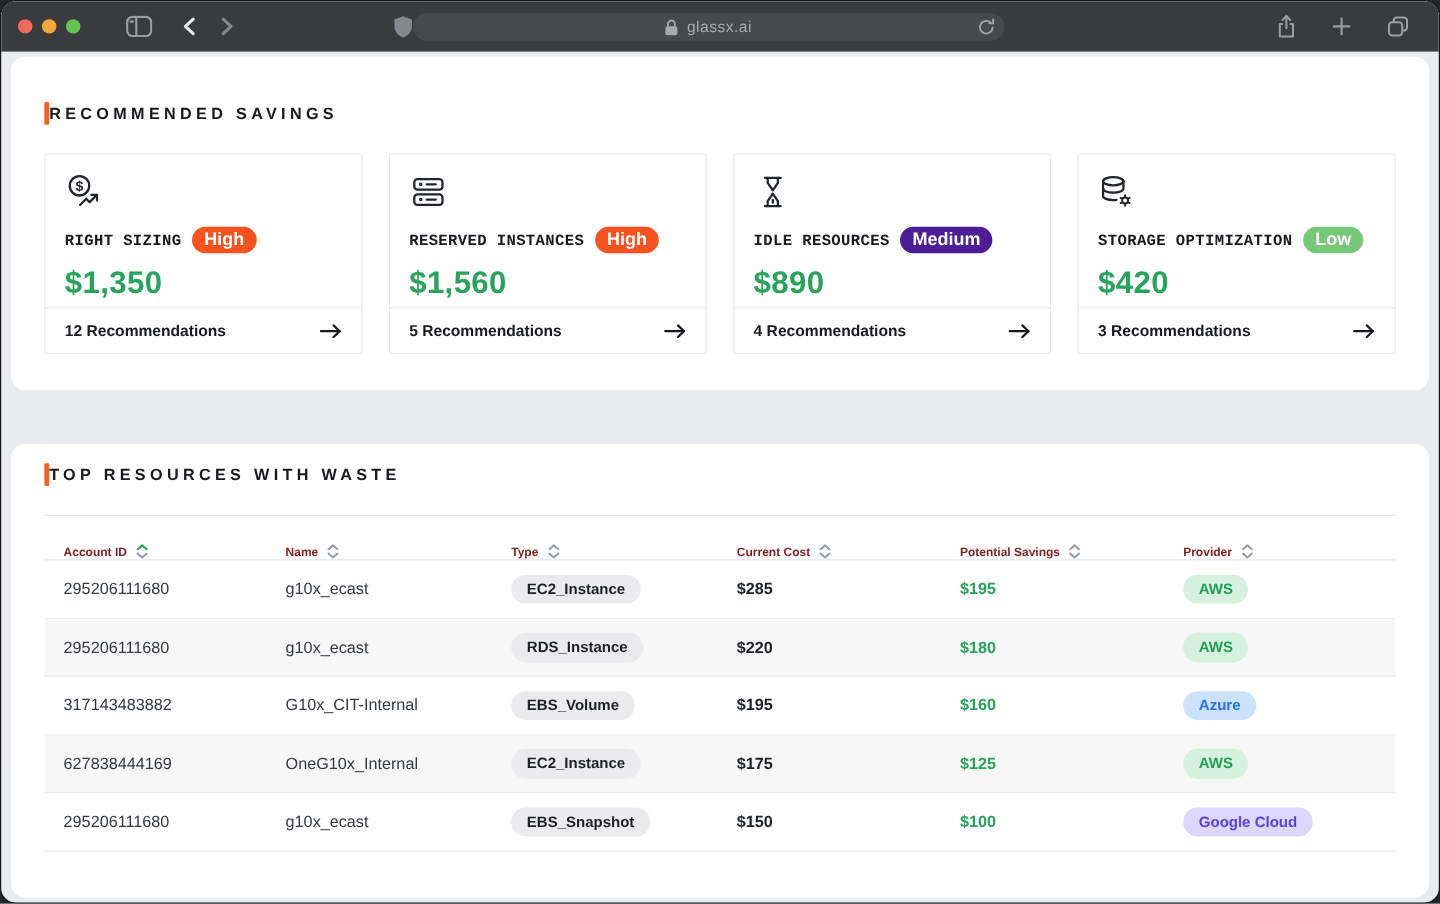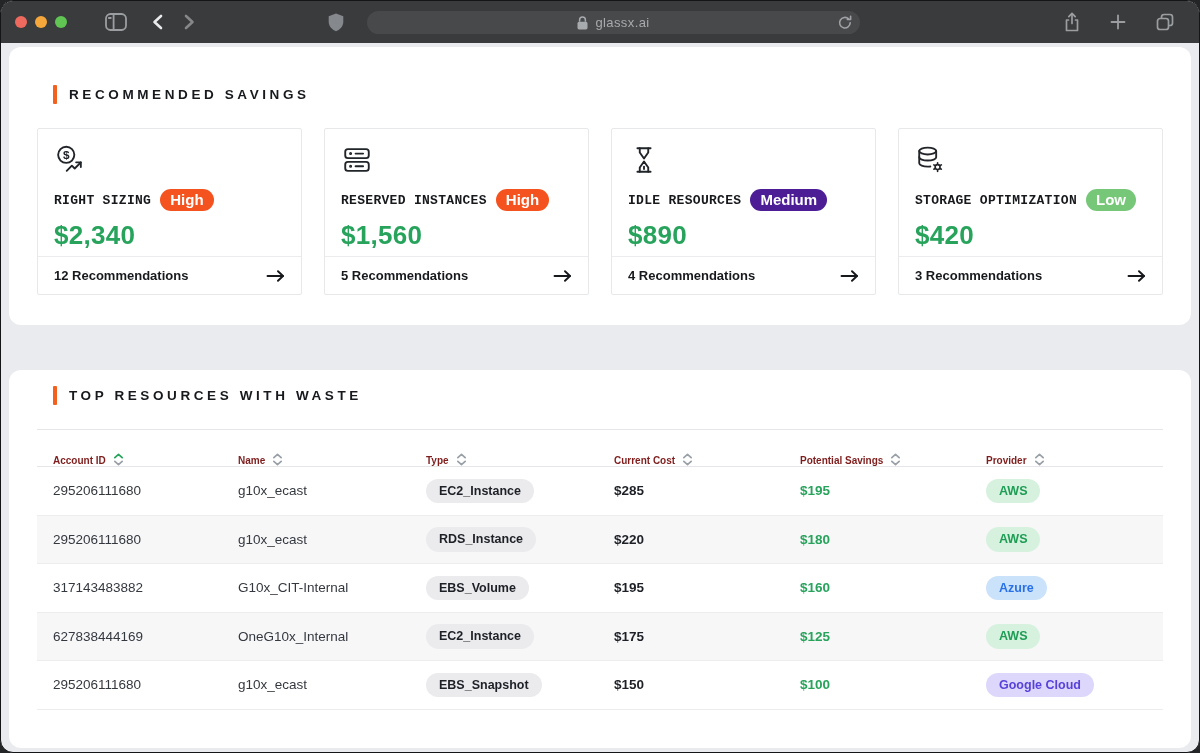--- a/index.html
+++ b/index.html
@@ -29,37 +29,37 @@
   .dot { width:12px; height:12px; border-radius:50%; border:none; cursor:pointer; }
   .dot.red { background:#ee6a5f; }
   .dot.yellow { background:#f5a73b; }
   .dot.green { background:#61c554; }
   .chrome-btn {
     background:none; border:none; cursor:pointer;
     display:flex; align-items:center; justify-content:center;
     padding:4px; margin:0 5px;
   }
   .url-bar {
-    position:absolute; left:366px; top:10px;
+    position:absolute; left:343px; top:10px;
     width:493px; height:23px;
     background:#48494b; border-radius:12px;
     display:flex; align-items:center; justify-content:center;
     cursor:text;
   }
   .url-text { color:#a8abae; font-size:13px; letter-spacing:.4px; margin-left:7px; }
   .url-refresh { position:absolute; right:8px; top:4px; background:none; border:none; cursor:pointer; display:flex; }
   .chrome-right { position:absolute; right:16px; display:flex; align-items:center; gap:12px; }
   
   .page { flex:1; padding:4px 8px 0; display:flex; flex-direction:column; }
   .panel {
     background:#fff; border-radius:12px;
   }
   .panel-savings { padding:38px 28px 30px; }
   .panel-table { margin-top:45px; padding:16px 28px 38px; }
-  .section-header { display:flex; align-items:center; gap:12px; margin-bottom:24px;margin-left:16px; }
+  .section-header { display:flex; align-items:center; margin-bottom:24px; }
   .section-bar { width:4px; height:19px; background:#f4601e; border-radius:1px; }
   .section-title {
     font-size:13.5px; font-weight:bold; color:#17191d;
     letter-spacing:3.6px;
   }
   
   .cards { display:grid; grid-template-columns:repeat(4,1fr); gap:22px; }
   .card {
     border:1px solid #e7e8ea; background:#fff;
     height:167px; display:flex; flex-direction:column;
@@ -204,21 +204,21 @@
                 <circle cx="13" cy="11.5" r="8.6"></circle>
                 <text x="13" y="15.8" font-size="12.5" font-weight="bold" fill="#212429" stroke="none" text-anchor="middle" font-family="Liberation Sans, sans-serif">$</text>
                 <path d="M13.5 28.5 L19 23 L22 26 L28.5 19.5" stroke-linecap="round" stroke-linejoin="round"></path>
                 <polyline points="23.5,19.5 28.5,19.5 28.5,24.5" stroke-linecap="round" stroke-linejoin="round"></polyline>
               </svg>
             </div>
             <div class="card-title-row">
               <span class="card-title">RIGHT SIZING</span>
               <span class="badge badge-high">High</span>
             </div>
-            <div class="card-amount">$2,340</div>
+            <div class="card-amount">$1,350</div>
           </div>
           <div class="card-footer">
             <span class="card-footer-label">12 Recommendations</span>
             <span>
               <svg width="19" height="12" viewBox="0 0 19 12" fill="none" stroke="#17191d" stroke-width="1.9" stroke-linecap="round" stroke-linejoin="round">
                 <line x1="1.5" y1="6" x2="17" y2="6"></line>
                   <polyline points="12,1.2 17,6 12,10.8"></polyline>
               </svg>
             </span>
           </div>

